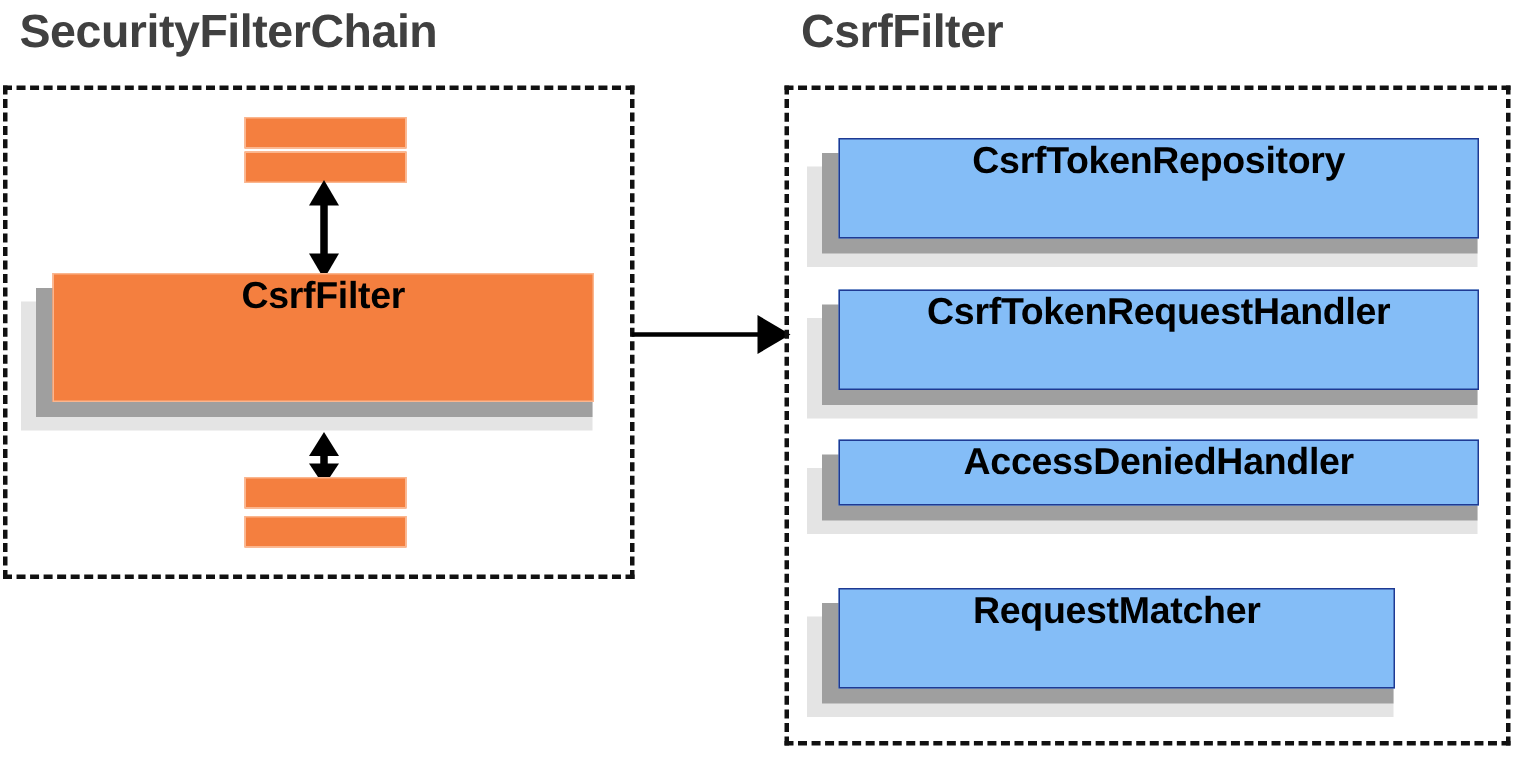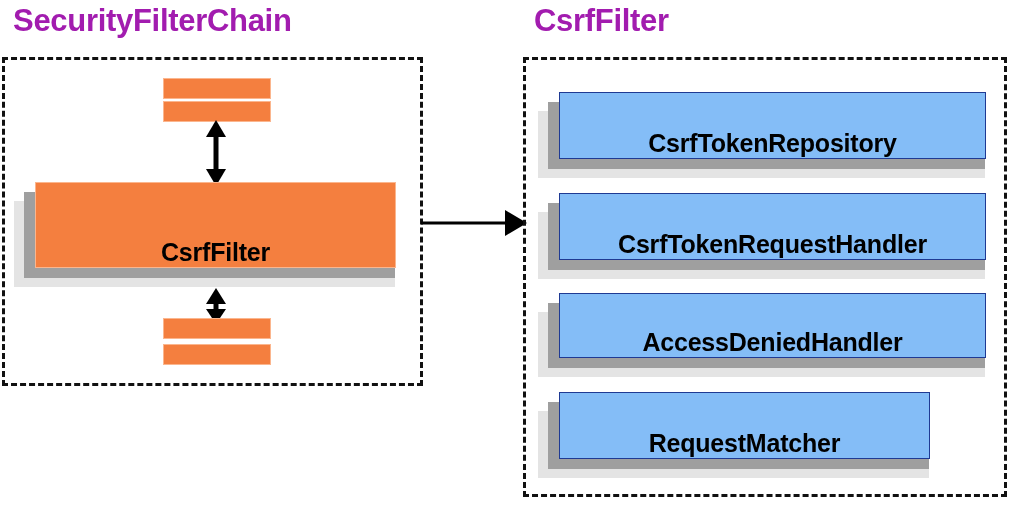--- a/index.html
+++ b/index.html
@@ -18,21 +18,21 @@
     overflow: hidden;
   }
 
   
   .panel-title {
     position: absolute;
     font-family: "Liberation Sans", sans-serif;
     font-weight: bold;
     font-size: 31px;
     line-height: 38px;
-    color: #a21caf;
+    color: #404040;
     white-space: nowrap;
     letter-spacing: -0.3px;
   }
   #title-left  { left: 13px;  top: 2px; }
   #title-right { left: 534px; top: 2px; }
 
   
   .dashed-panel {
     position: absolute;
     box-sizing: border-box;
@@ -63,21 +63,21 @@
     background: #9f9f9f;
   }
   .layered-box .layer-face {
     position: absolute;
     left: 21px;
     top: 0;
     right: 0;
     height: calc(100% - 19px);
     box-sizing: border-box;
     display: flex;
-    align-items: flex-end;
+    align-items: flex-start;
     justify-content: center;
   }
   .layered-box .face-label {
     font-family: "Liberation Sans", sans-serif;
     font-weight: bold;
     font-size: 25px;
     color: #000000;
     white-space: nowrap;
     letter-spacing: -0.2px;
   }
@@ -162,21 +162,21 @@
   </div>
 
   <div class="layered-box" style="left:538px; top:193px; width:448px; height:86px;">
     <div class="layer-back"></div>
     <div class="layer-mid"></div>
     <div class="layer-face face-blue">
       <span class="face-label">CsrfTokenRequestHandler</span>
     </div>
   </div>
 
-  <div class="layered-box" style="left:538px; top:293px; width:448px; height:84px;">
+  <div class="layered-box" style="left:538px; top:293px; width:448px; height:63px;">
     <div class="layer-back"></div>
     <div class="layer-mid"></div>
     <div class="layer-face face-blue">
       <span class="face-label">AccessDeniedHandler</span>
     </div>
   </div>
 
   <div class="layered-box" style="left:538px; top:392px; width:392px; height:86px;">
     <div class="layer-back"></div>
     <div class="layer-mid"></div>

